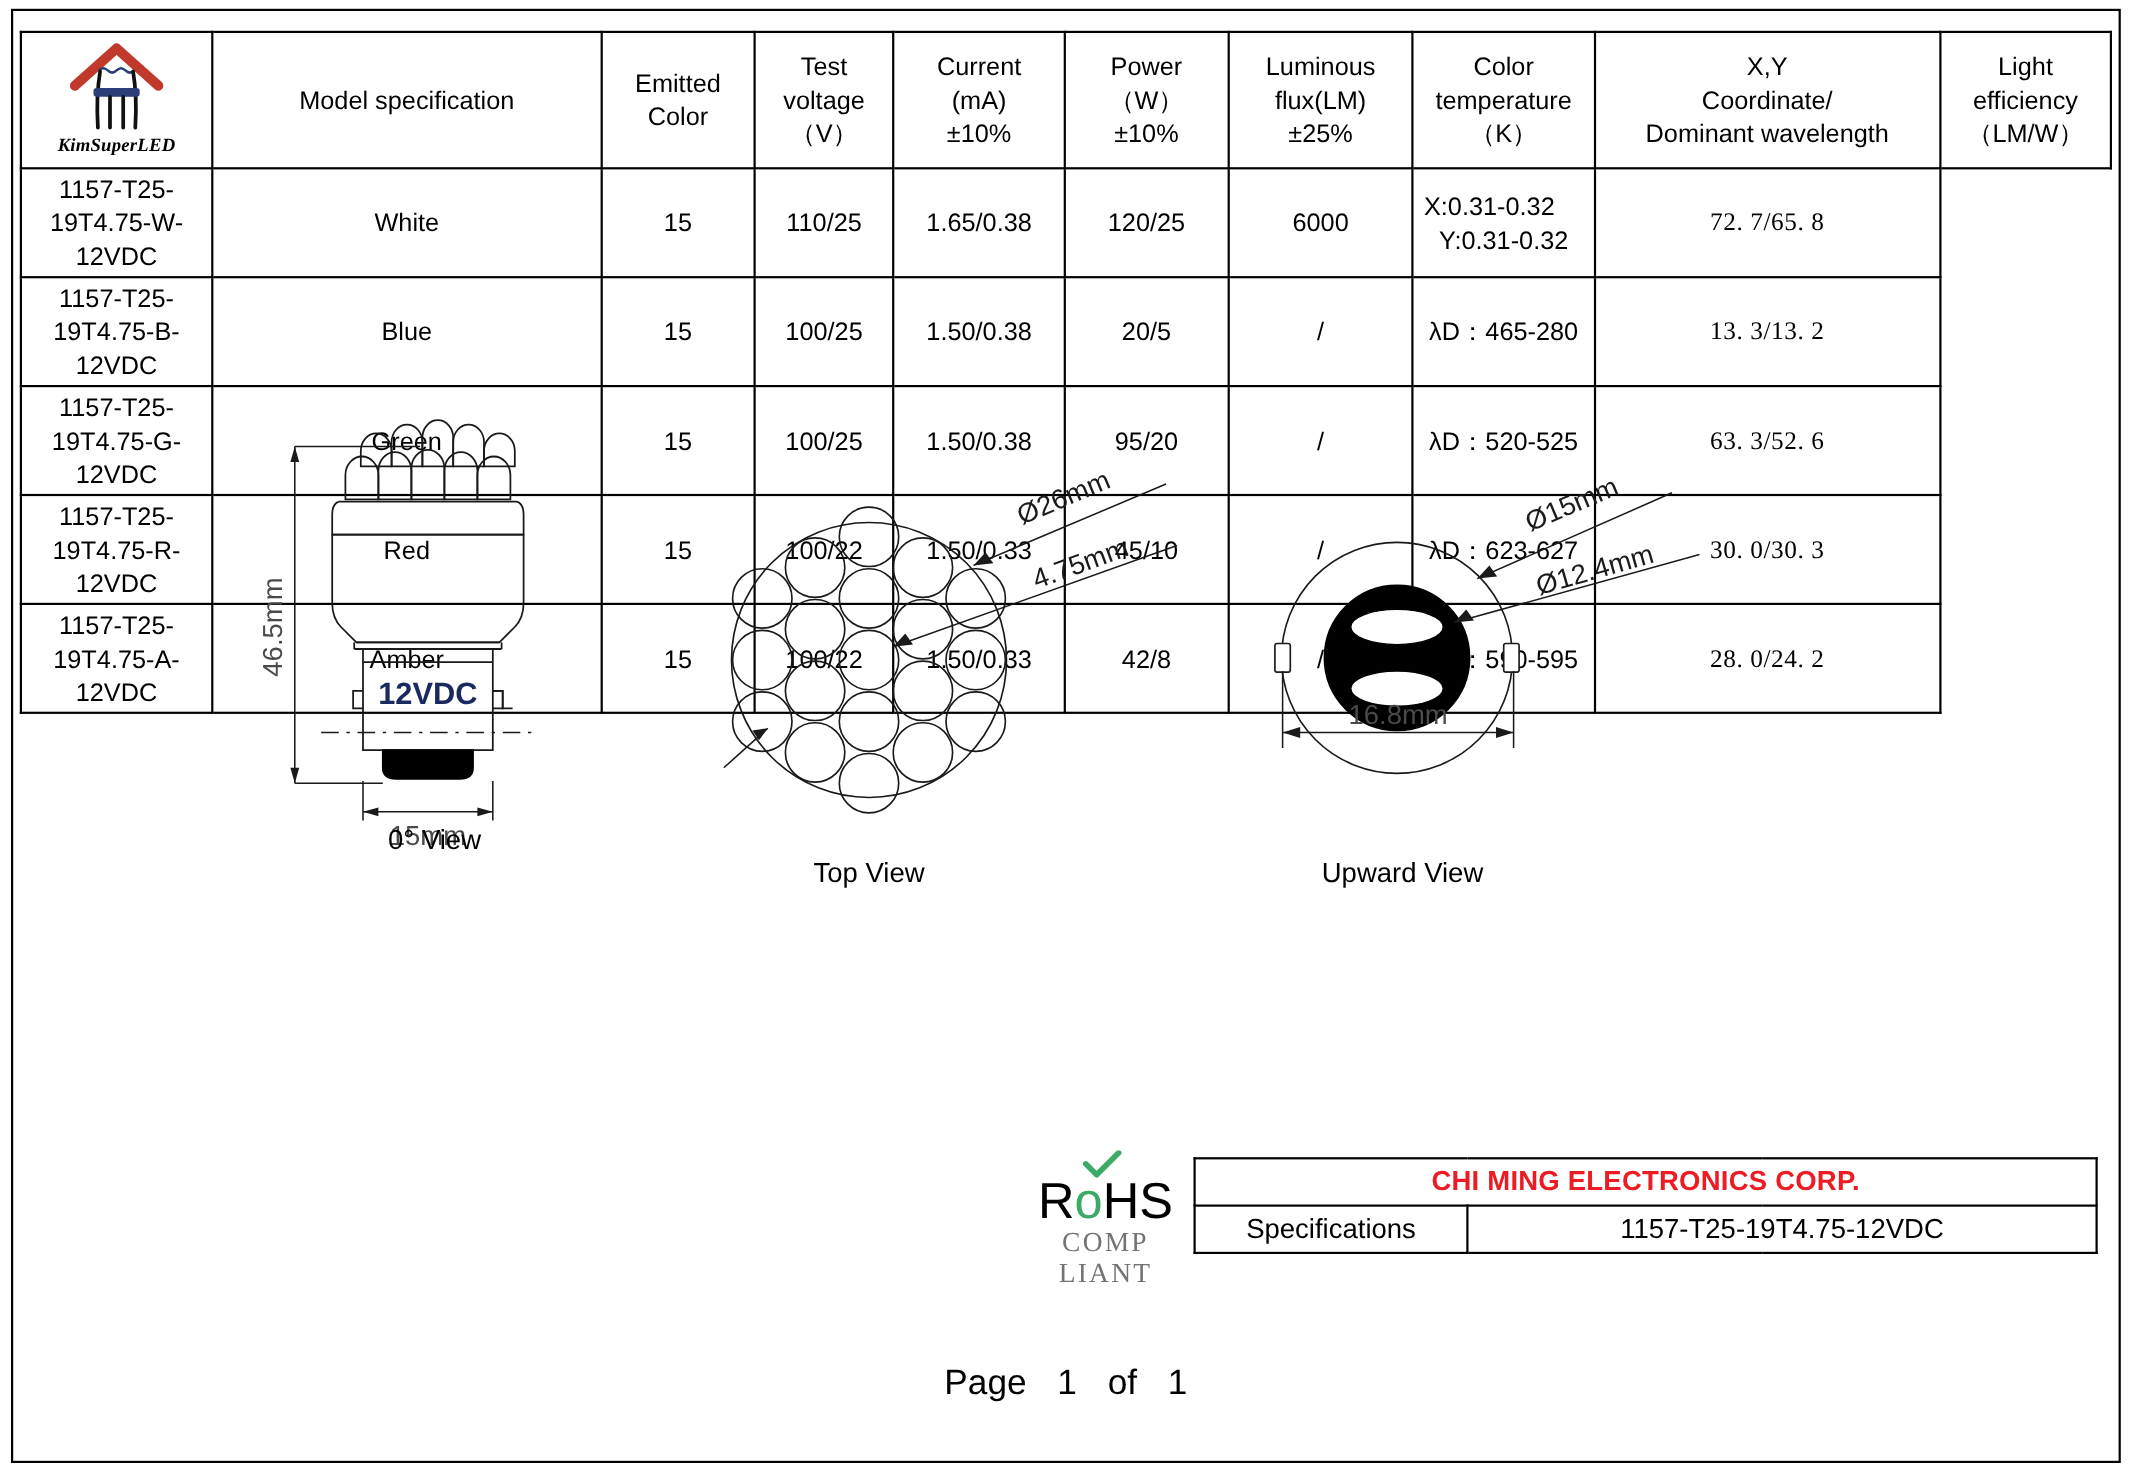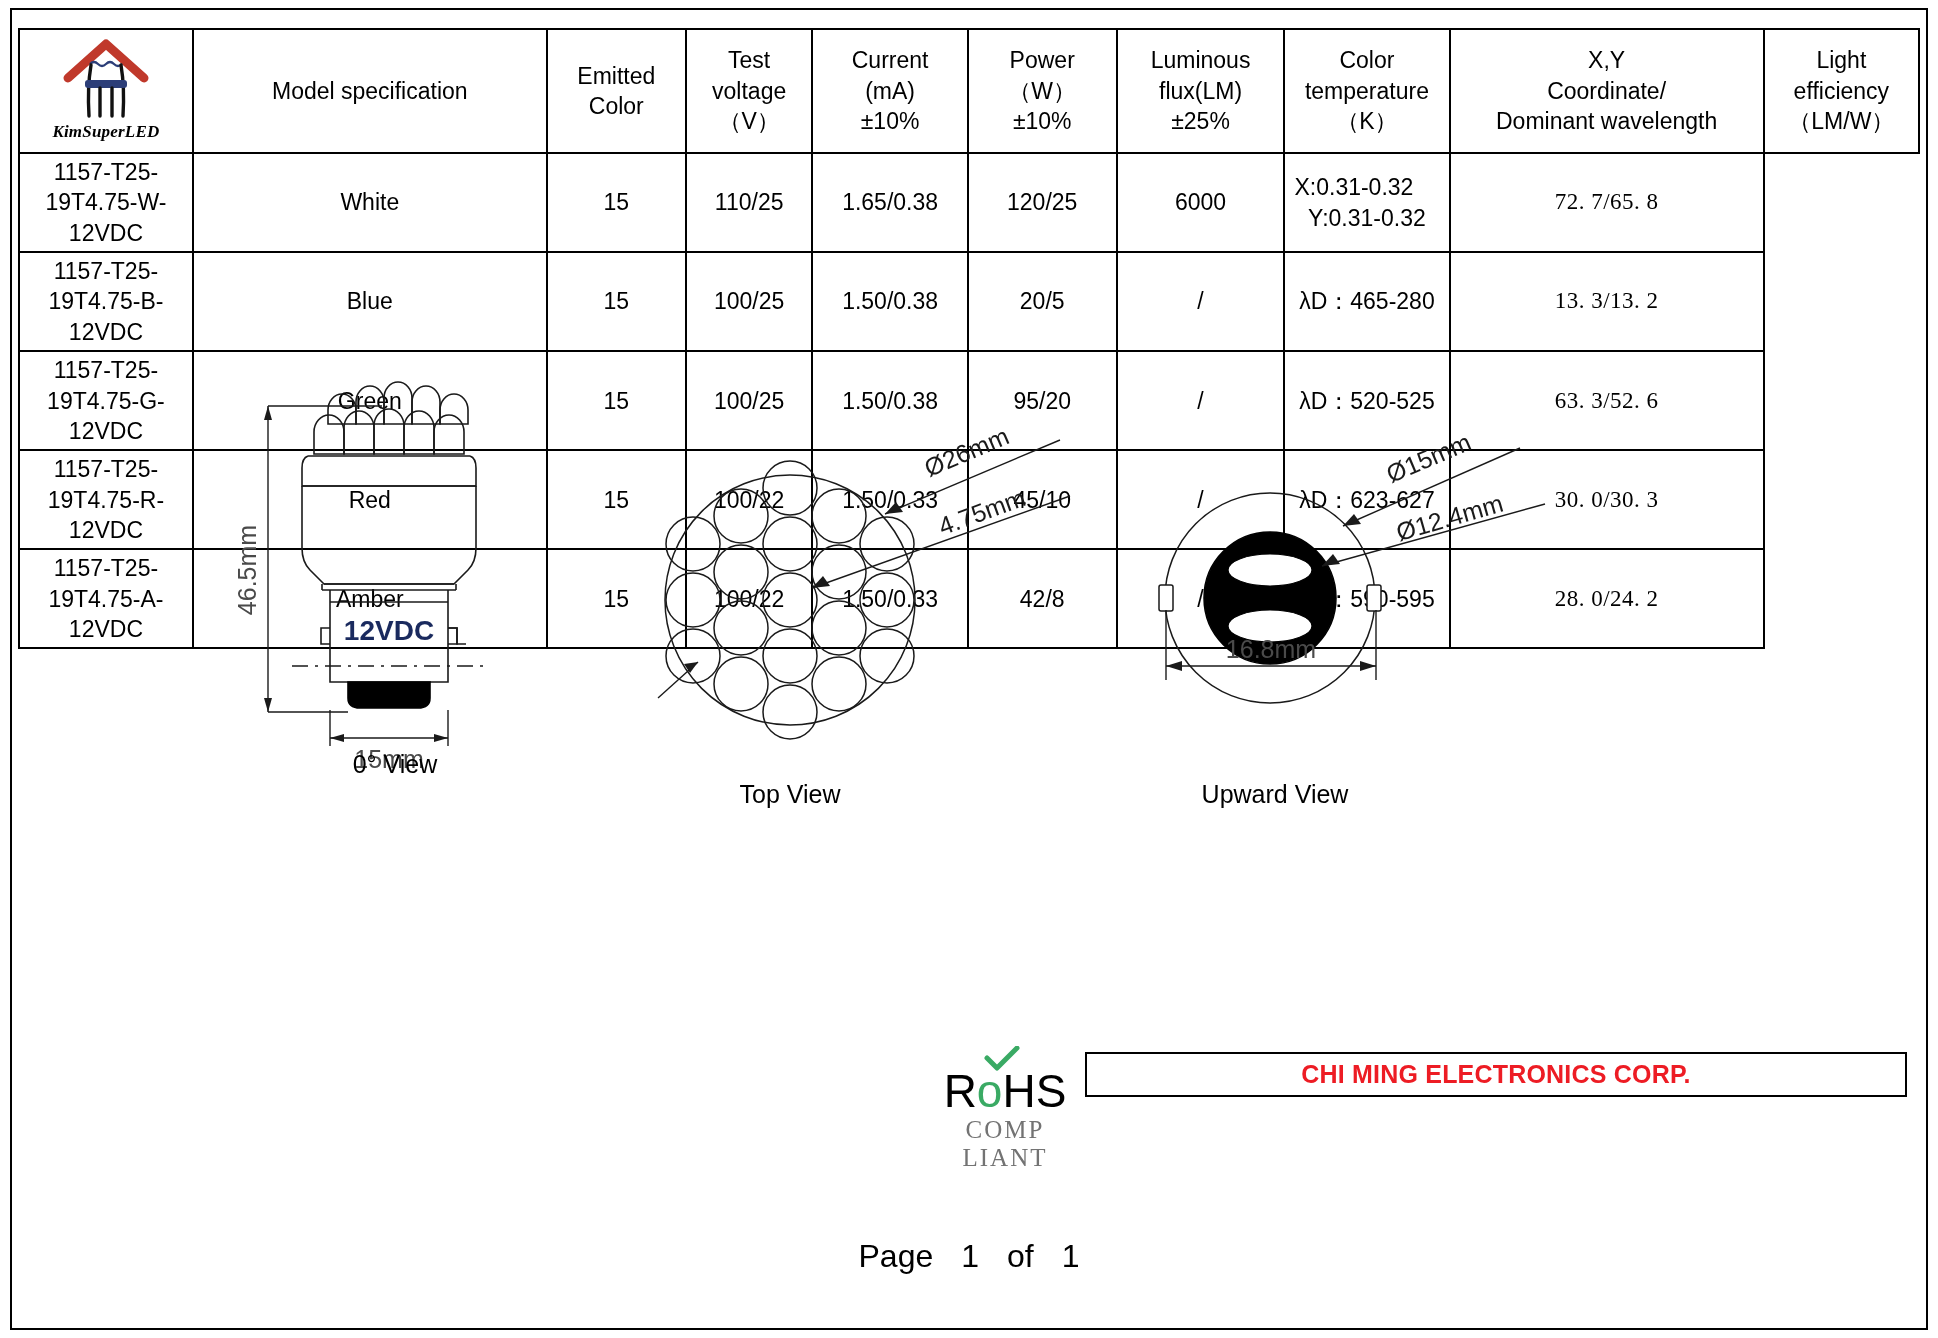--- a/index.html
+++ b/index.html
@@ -470,19 +470,23 @@
 <table class="titleblk">
   <colgroup>
         <col style="width:248px">
         <col style="width:268px">
         <col style="width:304px">
       </colgroup>
   <tbody>
     <tr>
       <td class="company" colspan="3">CHI MING ELECTRONICS CORP.</td>
     </tr>
+    <tr>
+      <td>Specifications</td>
+      <td colspan="2">1157-T25-19T4.75-12VDC</td>
+    </tr>
   </tbody>
 </table>
 </div>
 
 <div class="page-footer">
   <span>Page</span><span class="pf-gap"></span><span class="pf-gap"></span><span>1</span><span class="pf-gap"></span><span class="pf-gap"></span><span>of</span><span class="pf-gap"></span><span class="pf-gap"></span><span>1</span>
 </div>
 
 </body></html>

